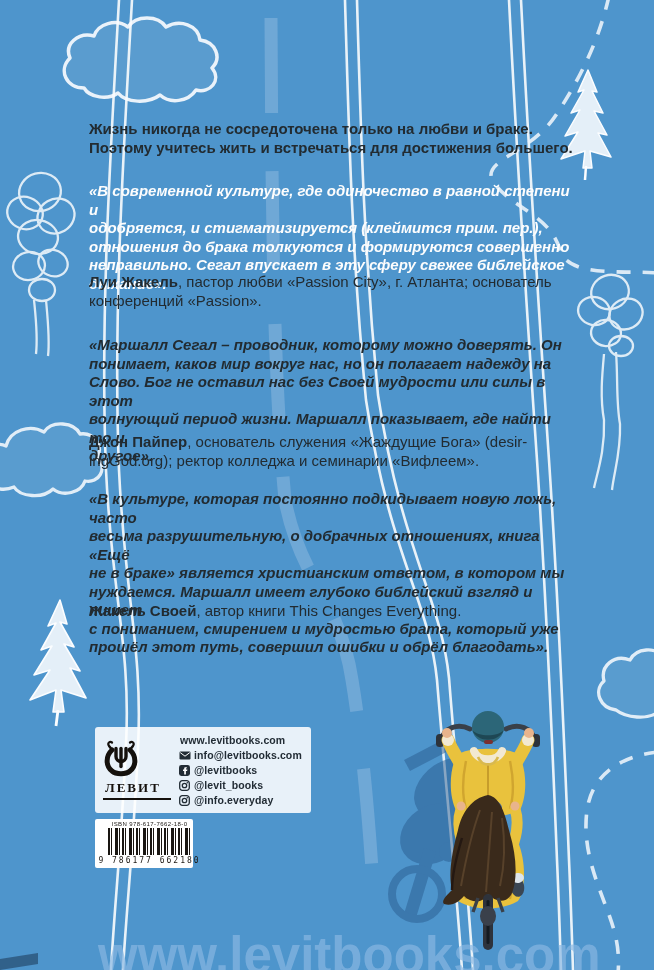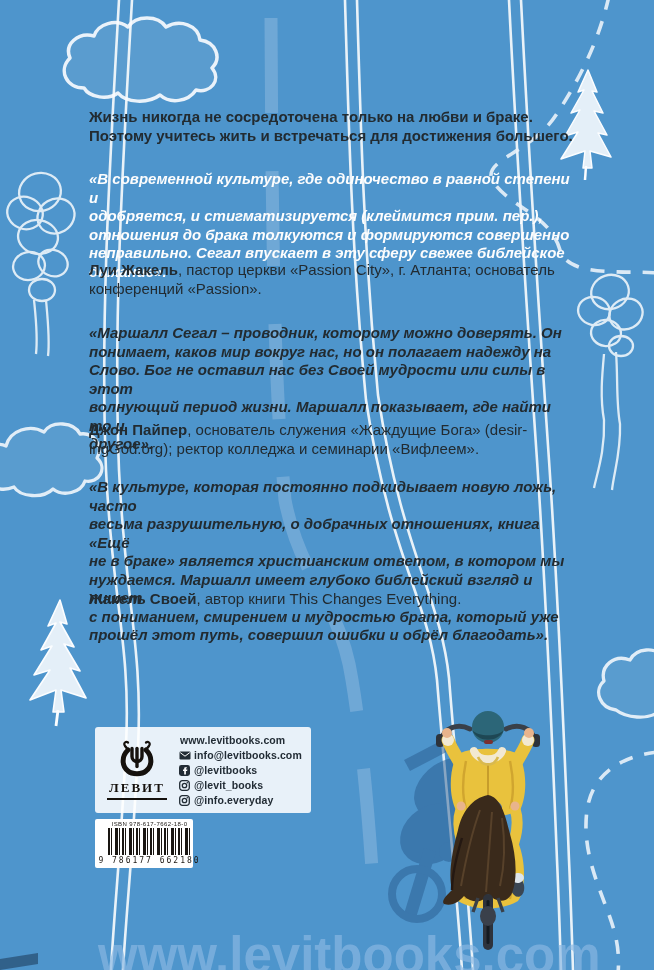--- a/index.html
+++ b/index.html
@@ -3,33 +3,33 @@
 <meta charset="utf-8">
 <style>
   html,body{margin:0;padding:0;background:#2b3947;}
   #page{
     position:relative;width:654px;height:970px;overflow:hidden;
     background:#4e95cc;
     font-family:"Liberation Sans","DejaVu Sans",sans-serif;
   }
   #bg{position:absolute;left:0;top:0;}
   .txt{position:absolute;left:89px;width:486px;white-space:pre-line;
-       font-size:15px;line-height:18.5px;color:#222b31;}
+       font-size:15px;line-height:18.5px;color:#222b31;margin-top:12px;}
   .tagline{top:108px;font-weight:bold;line-height:18.8px;}
   .quote{font-style:italic;font-weight:bold;}
   .quote.white{color:#fdfdfd;}
   .attrib{line-height:19px;}
   .attrib .aname{font-weight:bold;}
   
   .infobox{
     position:absolute;left:95px;top:727px;width:216px;height:86px;
     background:rgba(255,255,255,.87);border-radius:3px;
     display:flex;align-items:center;box-sizing:border-box;padding:5px 6px 5px 8px;
   }
-  .logocol{width:68px;display:flex;flex-direction:column;align-items:center;}
+  .logocol{width:68px;display:flex;flex-direction:column;}
   .logoname{
     font-family:"Liberation Serif","DejaVu Serif",serif;
     font-size:13px;font-weight:600;letter-spacing:2px;color:#15110d;
     border-bottom:2px solid #15110d;padding:1px 2px 2px 2px;margin-top:1px;
   }
   .linkcol{flex:1;padding-left:8px;}
   .lrow{display:flex;align-items:center;height:15px;color:#222c35;
         font-size:10.5px;font-weight:700;letter-spacing:.1px;}
   .licon{width:12px;height:11px;margin-right:3px;flex:0 0 auto;display:inline-flex;}
   .lrow.first{padding-left:1px;}
@@ -208,21 +208,21 @@
   <div class="watermark">www.levitbooks.com</div>
 
   <div class="txt tagline" style="top:108px">Жизнь никогда не сосредоточена только на любви и браке.
 Поэтому учитесь жить и встречаться для достижения большего.</div>
 
   <div class="txt quote white" style="top:170px">«В современной культуре, где одиночество в равной степени и
 одобряется, и стигматизируется (клеймится прим. пер.),
 отношения до брака толкуются и формируются совершенно
 неправильно. Сегал впускает в эту сферу свежее библейское
 дыхание».</div>
-  <div class="txt attrib" style="top:260px"><span class="aname">Луи Жакель</span><span>, пастор церкви «Passion City», г. Атланта; основатель
+  <div class="txt attrib" style="top:260px"><span class="aname">Луи Жакель</span><span>, пастор любви «Passion City», г. Атланта; основатель
 конференций «Passion».</span></div>
 
   <div class="txt attrib" style="top:420px"><span class="aname">Джон Пайпер</span><span>, основатель служения «Жаждущие Бога» (desir-
 ingGod.org); ректор колледжа и семинарии «Вифлеем».</span></div>
   <div class="txt quote" style="top:324px">«Маршалл Сегал – проводник, которому можно доверять. Он
 понимает, каков мир вокруг нас, но он полагает надежду на
 Слово. Бог не оставил нас без Своей мудрости или силы в этот
 волнующий период жизни. Маршалл показывает, где найти то и
 другое».</div>
 

